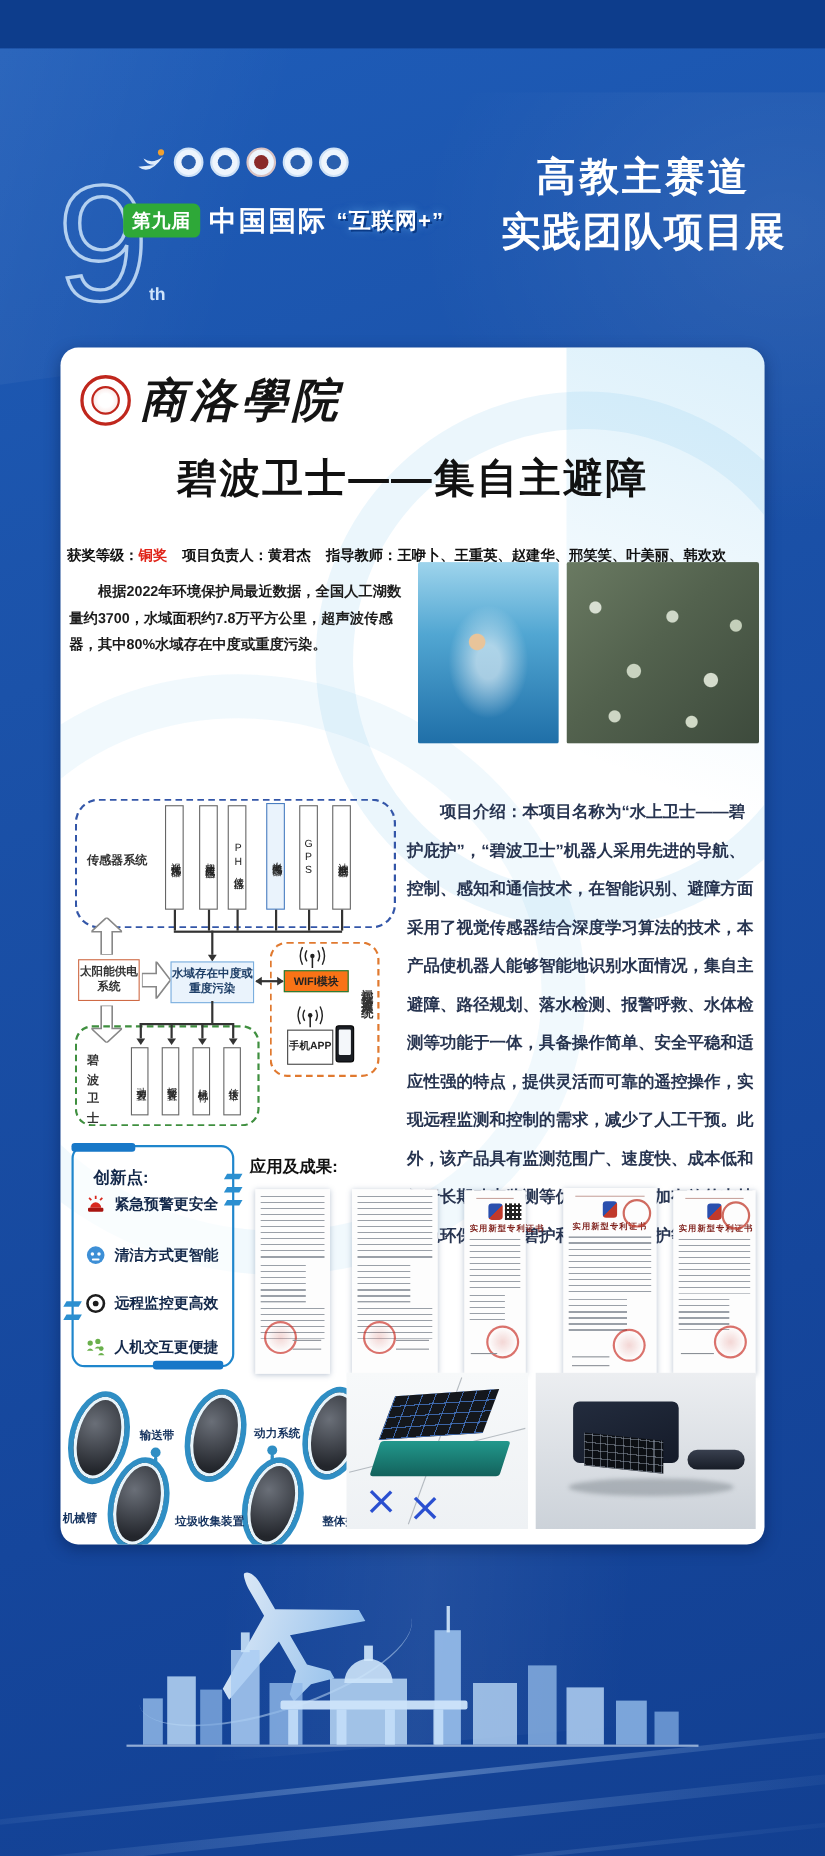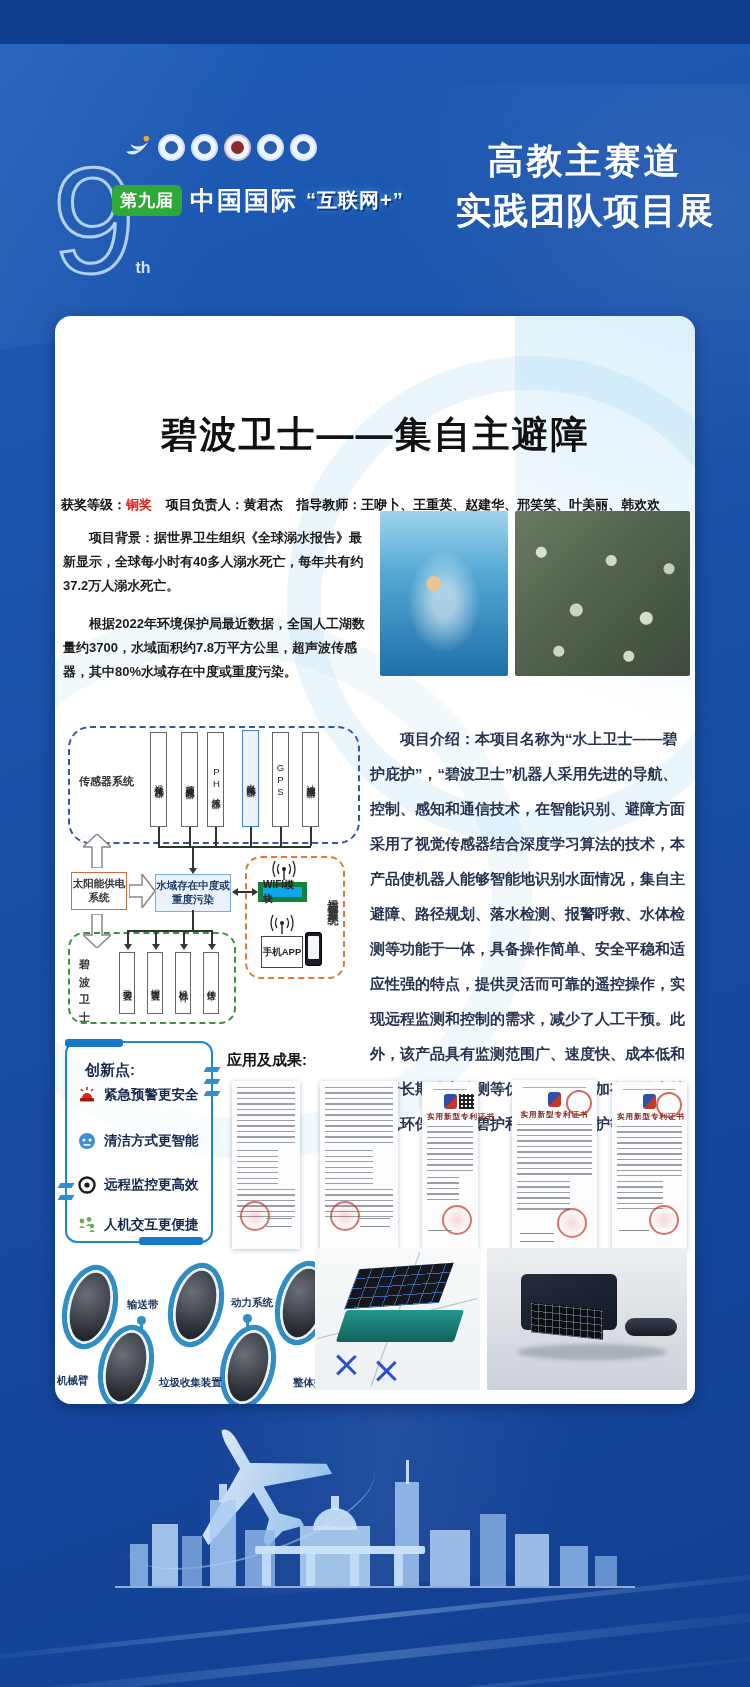--- a/index.html
+++ b/index.html
@@ -61,21 +61,21 @@
   .dash{position:absolute;border:2px dashed #3356a8;border-radius:22px;box-sizing:border-box;}
   .dash.green{border-color:#3f8f3f;border-radius:16px;}
   .dash.orange{border-color:#e0792f;border-radius:16px;}
   .dlabel{position:absolute;font-size:11px;font-weight:700;color:#333;}
   .vbox{position:absolute;width:17px;box-sizing:border-box;border:1px solid #666;background:#fff;writing-mode:vertical-rl;text-orientation:upright;font-size:9.5px;color:#222;display:flex;align-items:center;justify-content:center;letter-spacing:1px;}
   .vbox.hl{border:1.5px solid #4a7ec0;background:#eaf3fc;}
   .dline{position:absolute;background:#333;}
   .arrowhead{position:absolute;width:0;height:0;border-left:4px solid transparent;border-right:4px solid transparent;border-top:6px solid #333;}
   .ctrlbox{position:absolute;left:100px;top:558px;width:76px;height:38px;background:#eaf3fc;border:1.5px solid #7aaede;box-sizing:border-box;display:flex;align-items:center;justify-content:center;text-align:center;font-size:10.5px;font-weight:600;color:#1c3d66;line-height:1.3;}
   .solarbox{position:absolute;left:16px;top:556px;width:56px;height:38px;background:#fff;border:1.5px solid #cf6a45;box-sizing:border-box;display:flex;align-items:center;justify-content:center;text-align:center;font-size:10.5px;font-weight:700;color:#333;line-height:1.3;}
-  .wifibox{position:absolute;left:203px;top:566px;width:49px;height:20px;background:#0ea5e9;border:5px solid #15803d;box-sizing:border-box;display:flex;align-items:center;justify-content:center;font-size:10px;font-weight:700;color:#222;}
+  .wifibox{position:absolute;left:203px;top:566px;width:59px;height:20px;background:#f97316;border:1px solid #15803d;box-sizing:border-box;display:flex;align-items:center;justify-content:center;font-size:10px;font-weight:700;color:#222;}
   .phonebox{position:absolute;left:206px;top:620px;width:42px;height:32px;background:#fff;border:1px solid #444;box-sizing:border-box;display:flex;align-items:center;justify-content:center;text-align:center;font-size:9.5px;font-weight:700;color:#222;line-height:1.3;}
   .phone-dev{position:absolute;left:250px;top:616px;width:15px;height:32px;border-radius:3px;background:#1b1e24;border:1px solid #000;}
   .phone-dev::after{content:"";position:absolute;left:2px;top:3px;right:2px;bottom:6px;background:#f4f7fa;border-radius:1px;}
   .remote-vert{position:absolute;left:270px;top:574px;height:88px;writing-mode:vertical-rl;text-orientation:upright;font-size:11px;font-weight:700;color:#333;letter-spacing:3px;}
   .dbl-arrow{position:absolute;height:1.5px;background:#333;}
   .dbl-arrow::before,.dbl-arrow::after{content:"";position:absolute;top:-3.5px;width:0;height:0;border-top:4px solid transparent;border-bottom:4px solid transparent;}
   .dbl-arrow::before{left:-1px;border-right:6px solid #333;}
   .dbl-arrow::after{right:-1px;border-left:6px solid #333;}
   
   .innov{position:absolute;left:10px;top:725px;width:148px;height:202px;border:2.5px solid #1f86cc;border-radius:12px;box-sizing:border-box;background:rgba(255,255,255,.6);}
@@ -164,31 +164,36 @@
   <div class="track">
     <div class="l1">高教主赛道</div>
     <div class="l2">实践团队项目展</div>
   </div>
 
   <div class="card">
     <div class="cw cw1"></div>
     <div class="cw cw2"></div>
     <div class="cw cw3"></div>
 
+    <div class="school">
+      <div class="seal">
+          <div class="seal-core"></div>
+        </div>
+      <div class="school-name">商洛學院</div>
+    </div>
 
     <div class="main-title">碧波卫士——集自主避障</div>
 
     <div class="award-row">
       <span>获奖等级：</span><span class="red">铜奖</span><span class="gap"></span>
       <span>项目负责人：</span><span>黄君杰</span><span class="gap"></span>
       <span>指导教师：</span><span>王咿卜、王重英、赵建华、邢笑笑、叶美丽、韩欢欢</span>
     </div>
 
     <div class="bg-par">
-      <p>项目背景：据世界卫生组织《全球溺水报告》最新显示，全球每小时有40多人溺水死亡，每年共有约37.2万人溺水死亡。</p>
       <p>根据2022年环境保护局最近数据，全国人工湖数量约3700，水域面积约7.8万平方公里，超声波传感器，其中80%水域存在中度或重度污染。</p>
     </div>
 
     <div class="photo photo1"></div>
     <div class="photo photo2"></div>
 
     <div class="intro">项目介绍：本项目名称为“水上卫士——碧护庇护”，“碧波卫士”机器人采用先进的导航、控制、感知和通信技术，在智能识别、避障方面采用了视觉传感器结合深度学习算法的技术，本产品使机器人能够智能地识别水面情况，集自主避障、路径规划、落水检测、报警呼救、水体检测等功能于一体，具备操作简单、安全平稳和适应性强的特点，提供灵活而可靠的遥控操作，实现远程监测和控制的需求，减少了人工干预。此外，该产品具有监测范围广、速度快、成本低和便于长期动态监测等优势，能够更加有效的支持绿色环保的水面碧护和人员安全庇护等工作。</div>
 
     <div class="dash" style="left:13px;top:410px;width:292px;height:118px;"></div>
     <div class="dlabel" style="left:24px;top:458px;">传感器系统</div>

